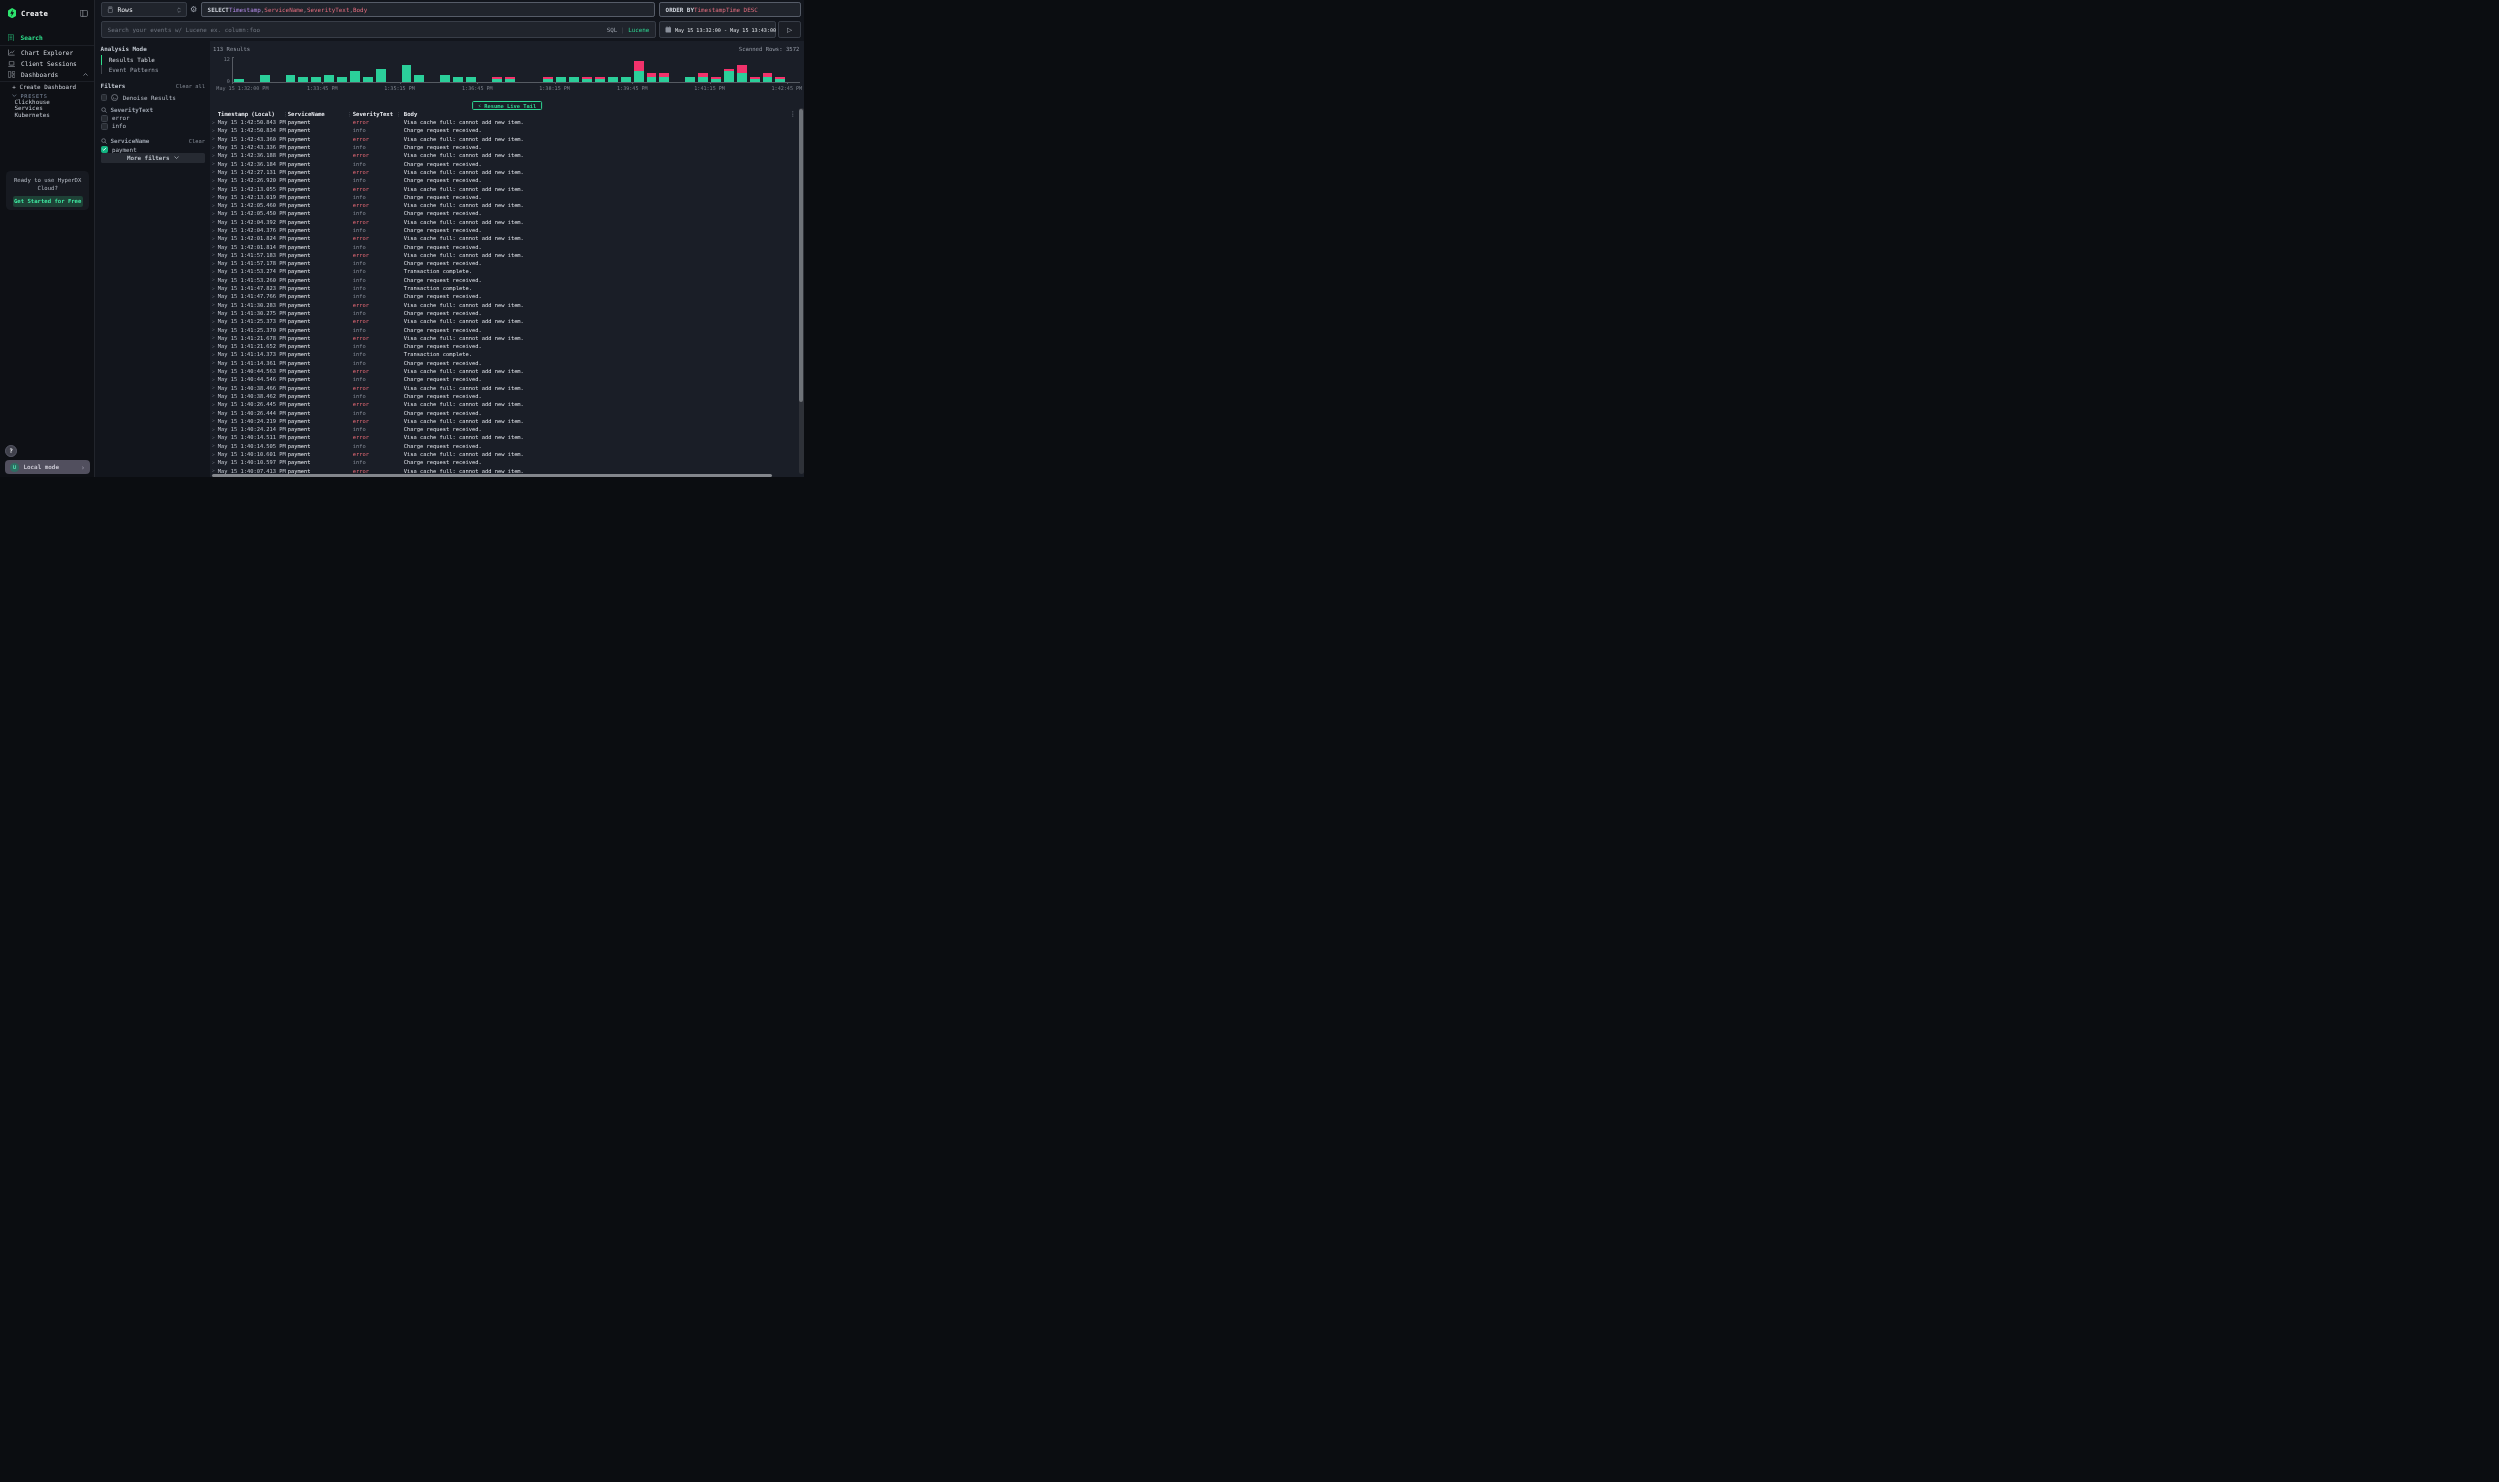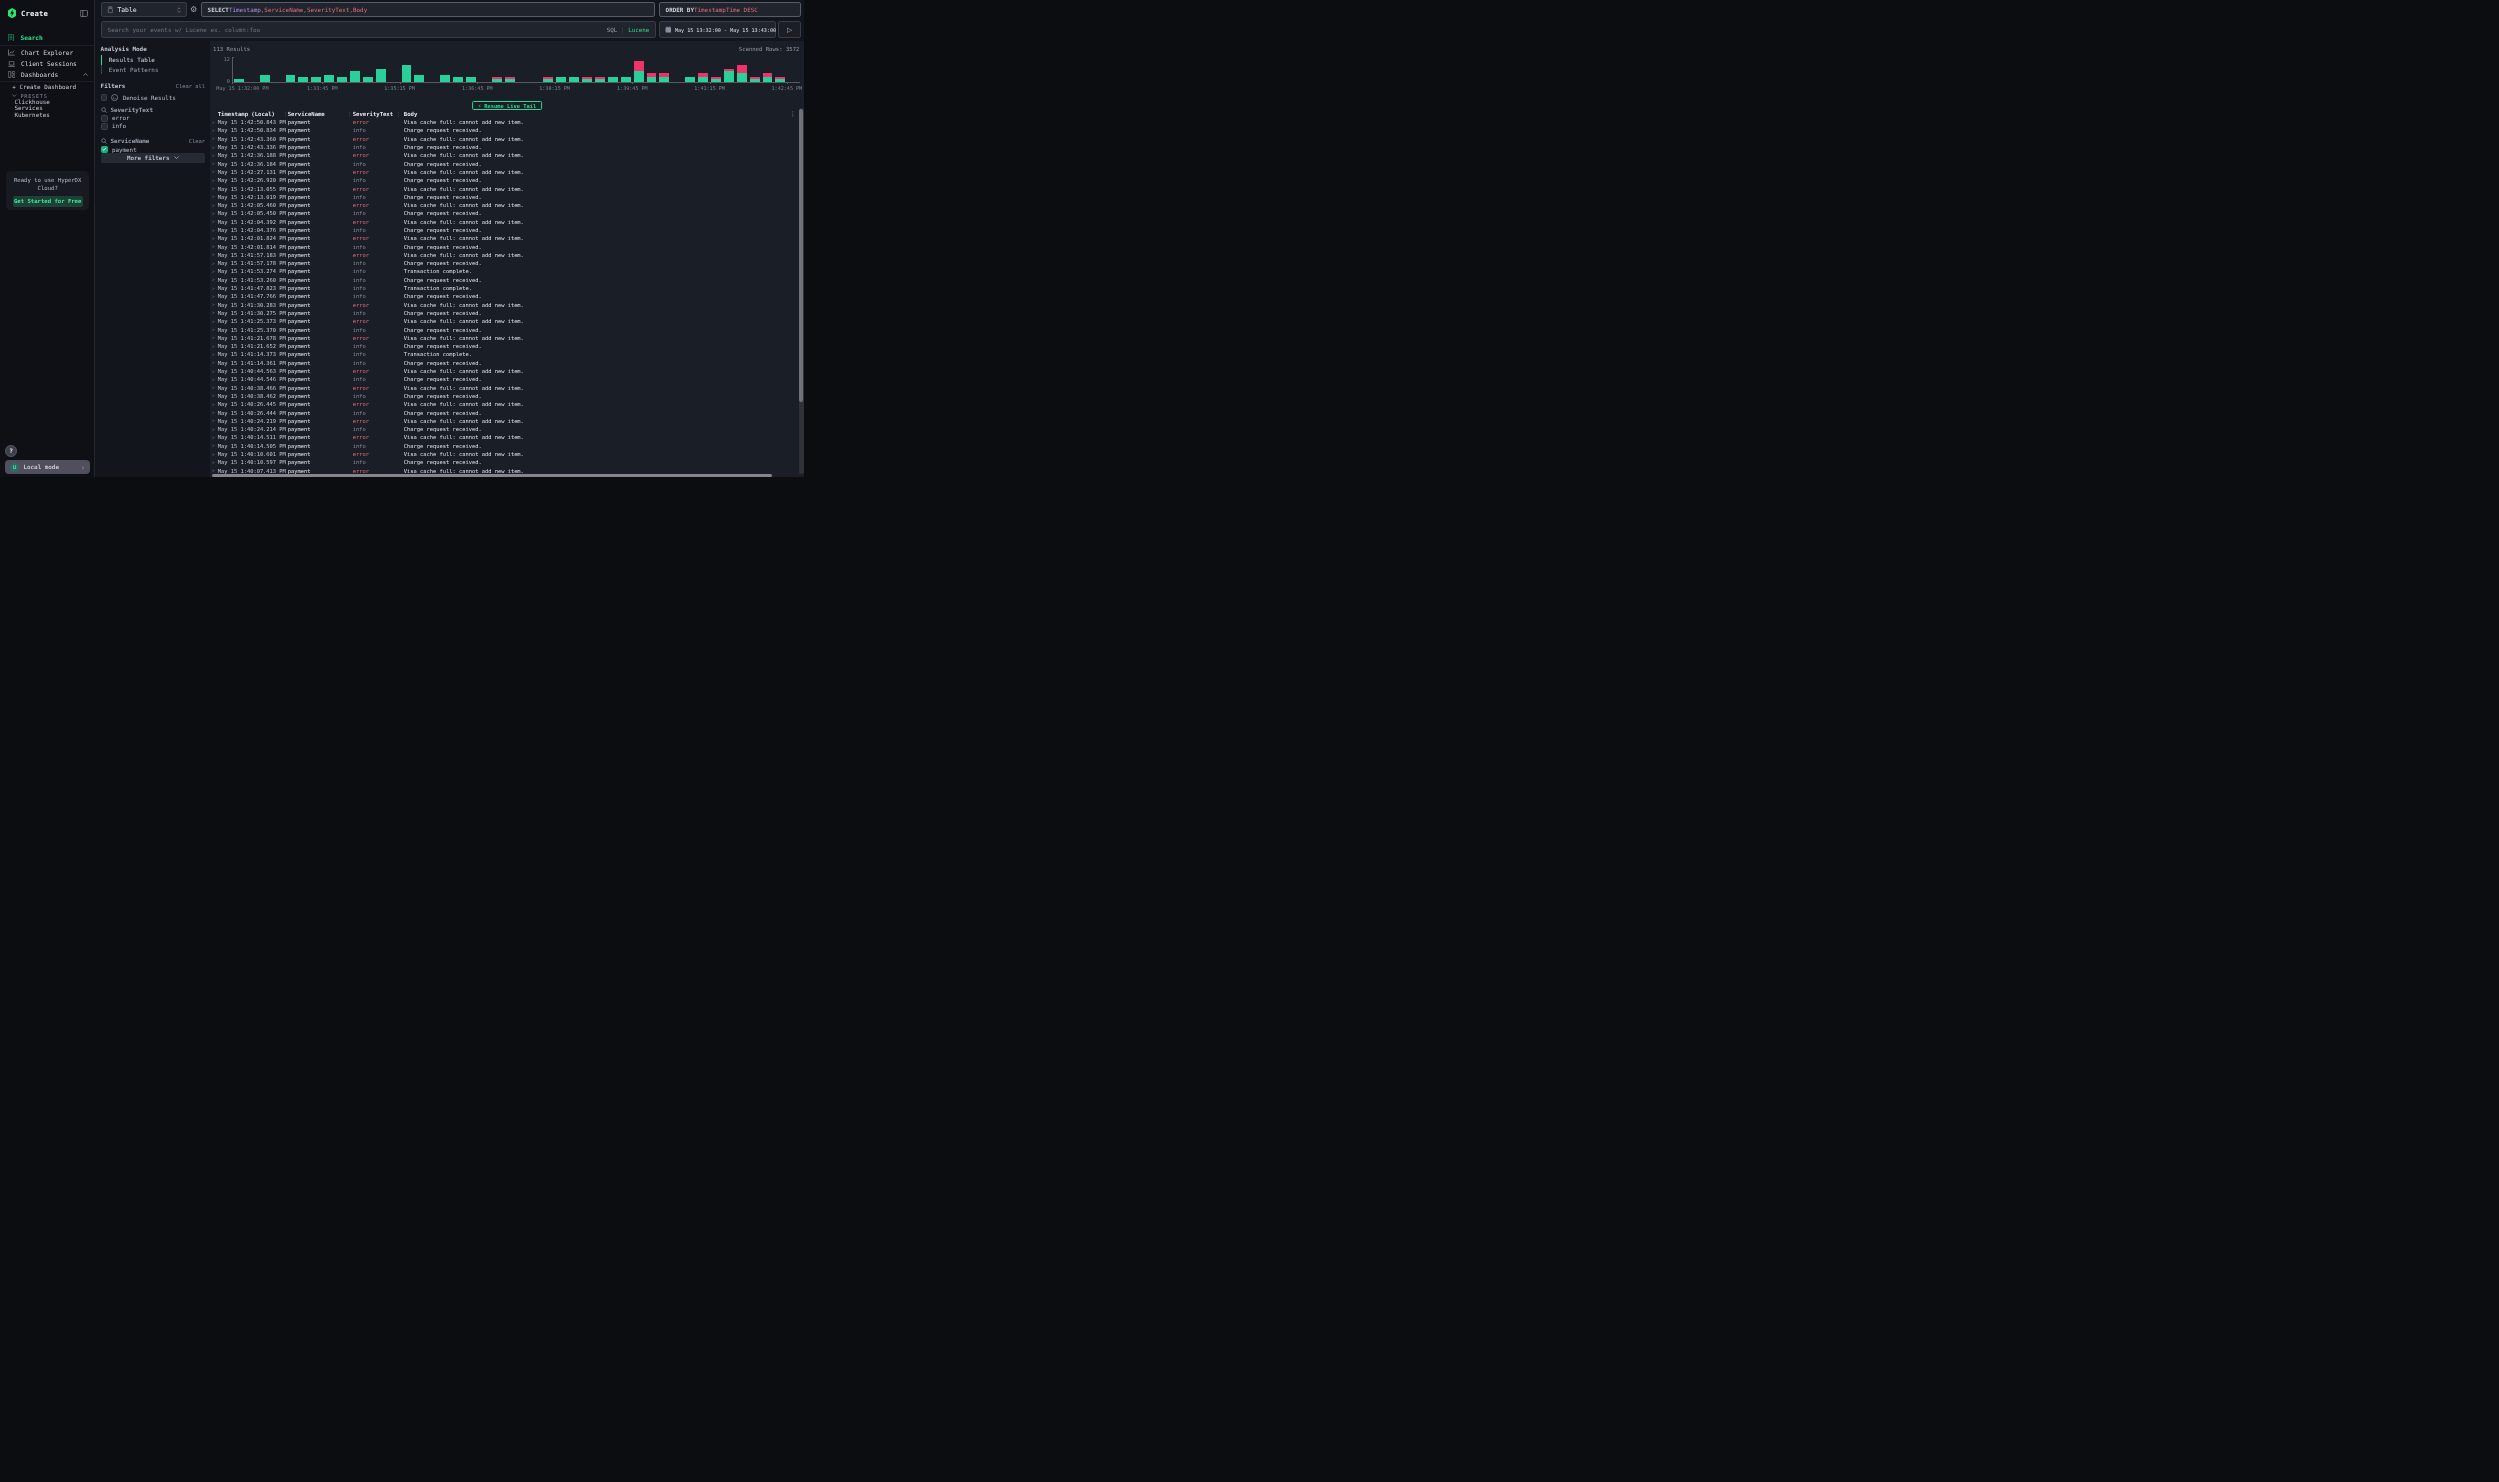--- a/index.html
+++ b/index.html
@@ -270,21 +270,21 @@
   </nav>
 
   <div class="tb-box" id="source-select">
     <span>
       <svg width="6.7" height="7.2" viewBox="0 0 13 14">
         <line x1="3" y1="1.5" x2="10" y2="1.5" stroke="#9aa0ab"></line>
         <line x1="2" y1="3.5" x2="11" y2="3.5" stroke="#9aa0ab"></line>
         <rect x="2.5" y="5" width="8" height="8" rx="1.5" fill="none" stroke="#9aa0ab"></rect>
       </svg>
     </span>
-    <span id="source-label">Table</span>
+    <span id="source-label">Rows</span>
     <span id="source-updown">
       <svg width="4.1" height="6.2" viewBox="0 0 8 12">
         <path d="M1 4.5L4 1.5L7 4.5" stroke="#8a909b" fill="none" stroke-width="1.2"></path>
         <path d="M1 7.5L4 10.5L7 7.5" stroke="#8a909b" fill="none" stroke-width="1.2"></path>
       </svg>
     </span>
   </div>
 
   <div id="gear-btn">⚙</div>
 

